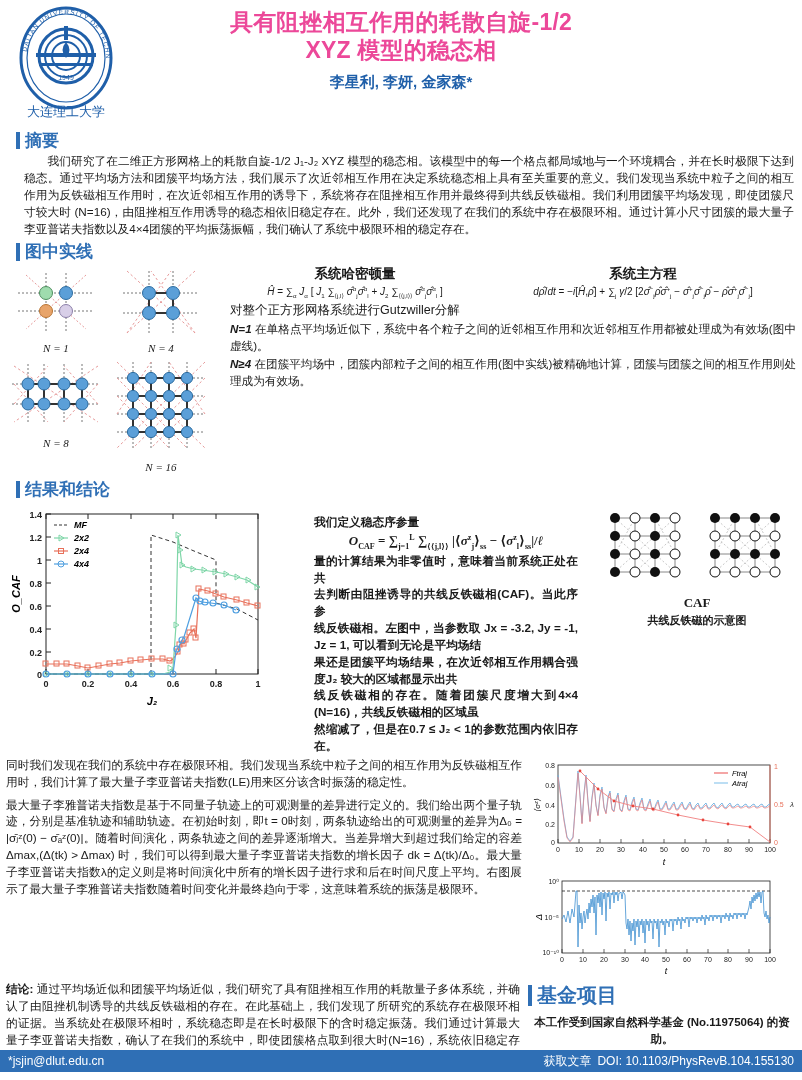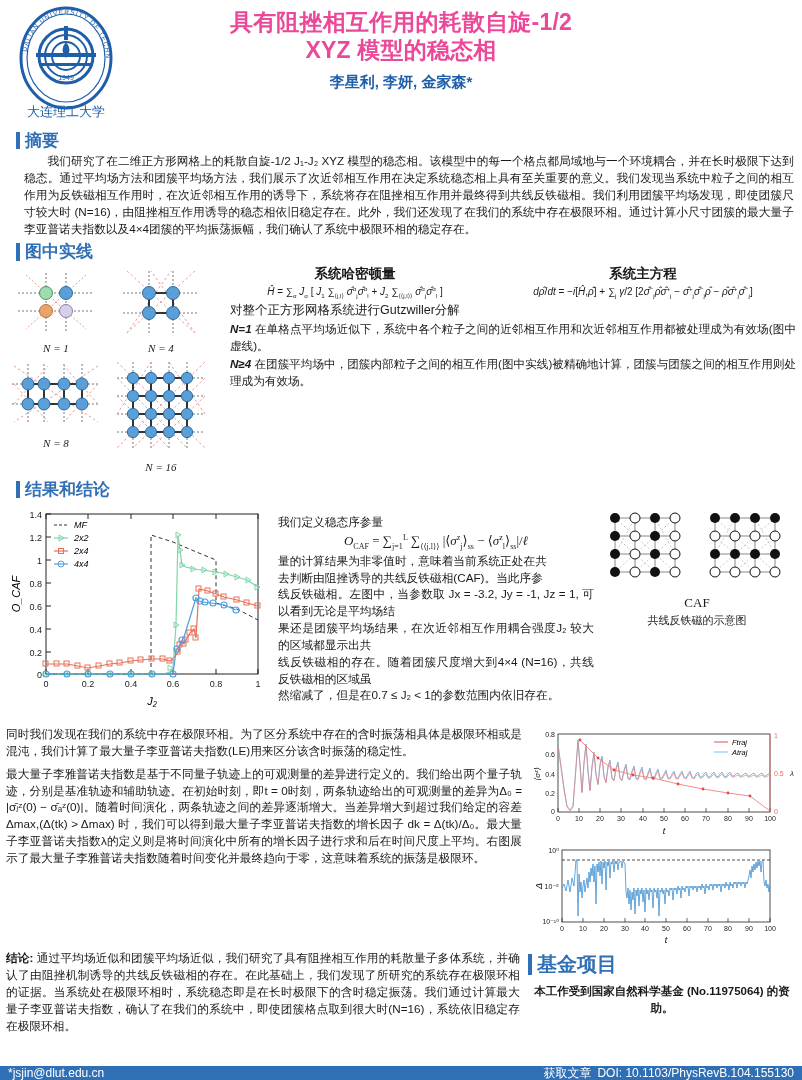--- a/index.html
+++ b/index.html
@@ -60,44 +60,44 @@
   .eqrow{display:flex;gap:10px;}
   .eqbox{text-align:center;}
   .eqtitle{font-size:13.5px;font-weight:bold;margin-bottom:2px;}
   .formula{font-family:Liberation Sans, sans-serif;font-size:10px;white-space:nowrap;}
   .mini{font-size:.62em;vertical-align:sub;}
   .minis{font-size:.62em;vertical-align:super;}
   .gz{font-size:12.5px;margin-top:3px;}
   .nlist{font-size:11.6px;line-height:1.43;margin-top:2px;text-align:justify;}
 
   
-  .res-wrap{display:flex;padding:0 6px;gap:4px;}
+  .res-wrap{display:flex;padding:0 6px;gap:20px;font-weight:bold;}
   .chartcol{flex:0 0 268px;}
-  .midcol{flex:1;padding-top:12px;}
+  .midcol{flex:1;padding-top:12px;margin-left:20px;}
   .cafcol{flex:0 0 198px;padding-top:4px;text-align:center;}
   .caflabel{font-family:"Liberation Serif","DejaVu Serif",serif;font-size:13px;margin-top:1px;}
   .cafcap{font-size:11px;margin-top:2px;}
   .midtext{font-size:11.7px;line-height:1.44;text-align:justify;}
   .opdef{font-family:"Liberation Serif","DejaVu Serif",serif;font-size:13px;text-align:center;margin:2px 0 2px 0;}
 
   
   .low-wrap{display:flex;padding:2px 6px 0 6px;gap:6px;}
   .lowleft{flex:1;}
   .lowright{flex:0 0 268px;}
   .para{font-size:11.7px;line-height:1.44;text-align:justify;margin-bottom:6px;}
 
   
   .concl-wrap{display:flex;padding:0 6px;gap:8px;align-items:flex-start;}
   .concl{flex:1;font-size:11.7px;line-height:1.45;text-align:justify;}
   .fund{flex:0 0 268px;}
   .fundtext{font-size:11.5px;font-weight:bold;line-height:1.5;text-align:center;padding:4px 6px 0 6px;}
 
   
   .footer{
-    position:absolute;left:0;bottom:0;width:802px;height:14px;
+    position:absolute;left:0;bottom:8px;width:802px;height:22px;
     background:#2f6fb5;color:#fff;
     display:flex;align-items:center;justify-content:space-between;
     padding:0 8px;box-sizing:border-box;font-size:12px;
   }
   .footer .right{display:flex;gap:6px;align-items:center;}
 
   svg text{font-family:"Liberation Sans","DejaVu Sans",sans-serif;}
 </style>
 </head>
 <body>
@@ -555,21 +555,21 @@
           </g>
         </g>
       </svg>
       <div class="caflabel">CAF</div>
       <div class="cafcap">共线反铁磁的示意图</div>
     </div>
   </div>
 
   <div class="low-wrap">
     <div class="lowleft">
-      <div class="para">同时我们发现在我们的系统中存在极限环相。为了区分系统中存在的含时振荡相具体是极限环相或是混沌，我们计算了最大量子李亚普诺夫指数(LE)用来区分该含时振荡的稳定性。</div>
+      <div class="para">同时我们发现在我们的系统中存在极限环相。我们发现当系统中粒子之间的相互作用为反铁磁相互作用时，我们计算了最大量子李亚普诺夫指数(LE)用来区分该含时振荡的稳定性。</div>
       <div class="para">最大量子李雅普诺夫指数是基于不同量子轨迹上的可观测量的差异进行定义的。我们给出两个量子轨迹，分别是基准轨迹和辅助轨迹。在初始时刻，即t = 0时刻，两条轨迹给出的可观测量的差异为Δ₀ = |σ̄ⱼᶻ(0) − σ̄ₐᶻ(0)|。随着时间演化，两条轨迹之间的差异逐渐增大。当差异增大到超过我们给定的容差 Δmax,(Δ(tk) &gt; Δmax) 时，我们可以得到最大量子李亚普诺夫指数的增长因子 dk = Δ(tk)/Δ₀。最大量子李亚普诺夫指数λ的定义则是将时间演化中所有的增长因子进行求和后在时间尺度上平均。右图展示了最大量子李雅普诺夫指数随着时间变化并最终趋向于零，这意味着系统的振荡是极限环。</div>
     </div>
 
     <div class="lowright">
       
       <svg width="266" height="112" viewBox="0 0 266 112">
         <rect x="30" y="8" width="212" height="78" fill="#fff" stroke="#222" stroke-width="0.8"></rect>
         <g font-size="7" fill="#222" text-anchor="end">
           <text x="27" y="11">0.8</text>
             <text x="27" y="31">0.6</text>

